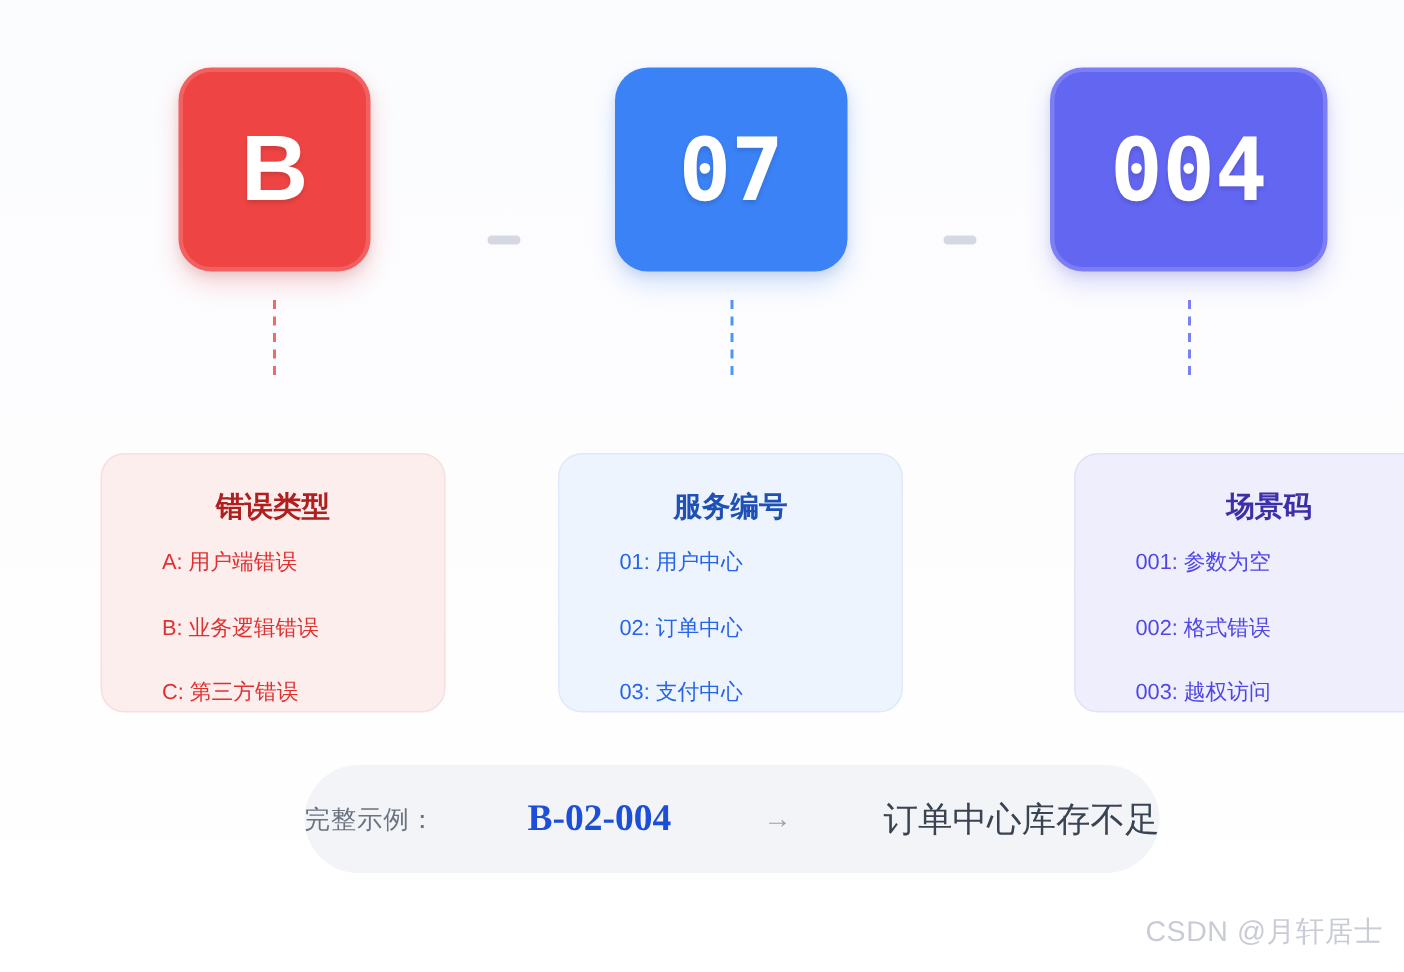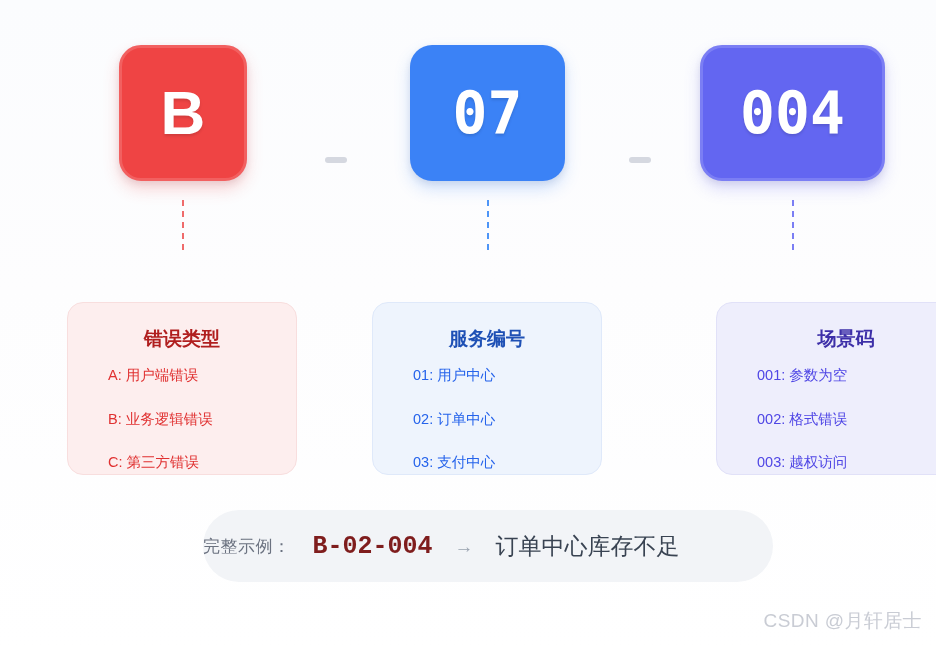--- a/index.html
+++ b/index.html
@@ -166,34 +166,34 @@
   #example-pill {
     position: absolute;
     left: 203px;
     top: 510px;
     width: 570px;
     height: 72px;
     border-radius: 36px;
     background: #f2f4f7;
     display: flex;
     align-items: center;
-    justify-content: flex-start;
+    justify-content: space-between;
     gap: 22px;
     box-sizing: border-box;
   }
   #example-label {
     font-size: 17px;
     color: #6b7280;
     letter-spacing: 0.5px;
   }
   #example-code {
-    font-family: Liberation Mono, monospace;
+    font-family: Liberation Serif, serif;
     font-weight: bold;
     font-size: 25px;
-    color: #7f1d1d;
+    color: #1d4ed8;
     letter-spacing: 0px;
   }
   #example-arrow {
     font-size: 19px;
     color: #9aa3b0;
     line-height: 1;
   }
   #example-result {
     font-size: 23px;
     color: #394352;

